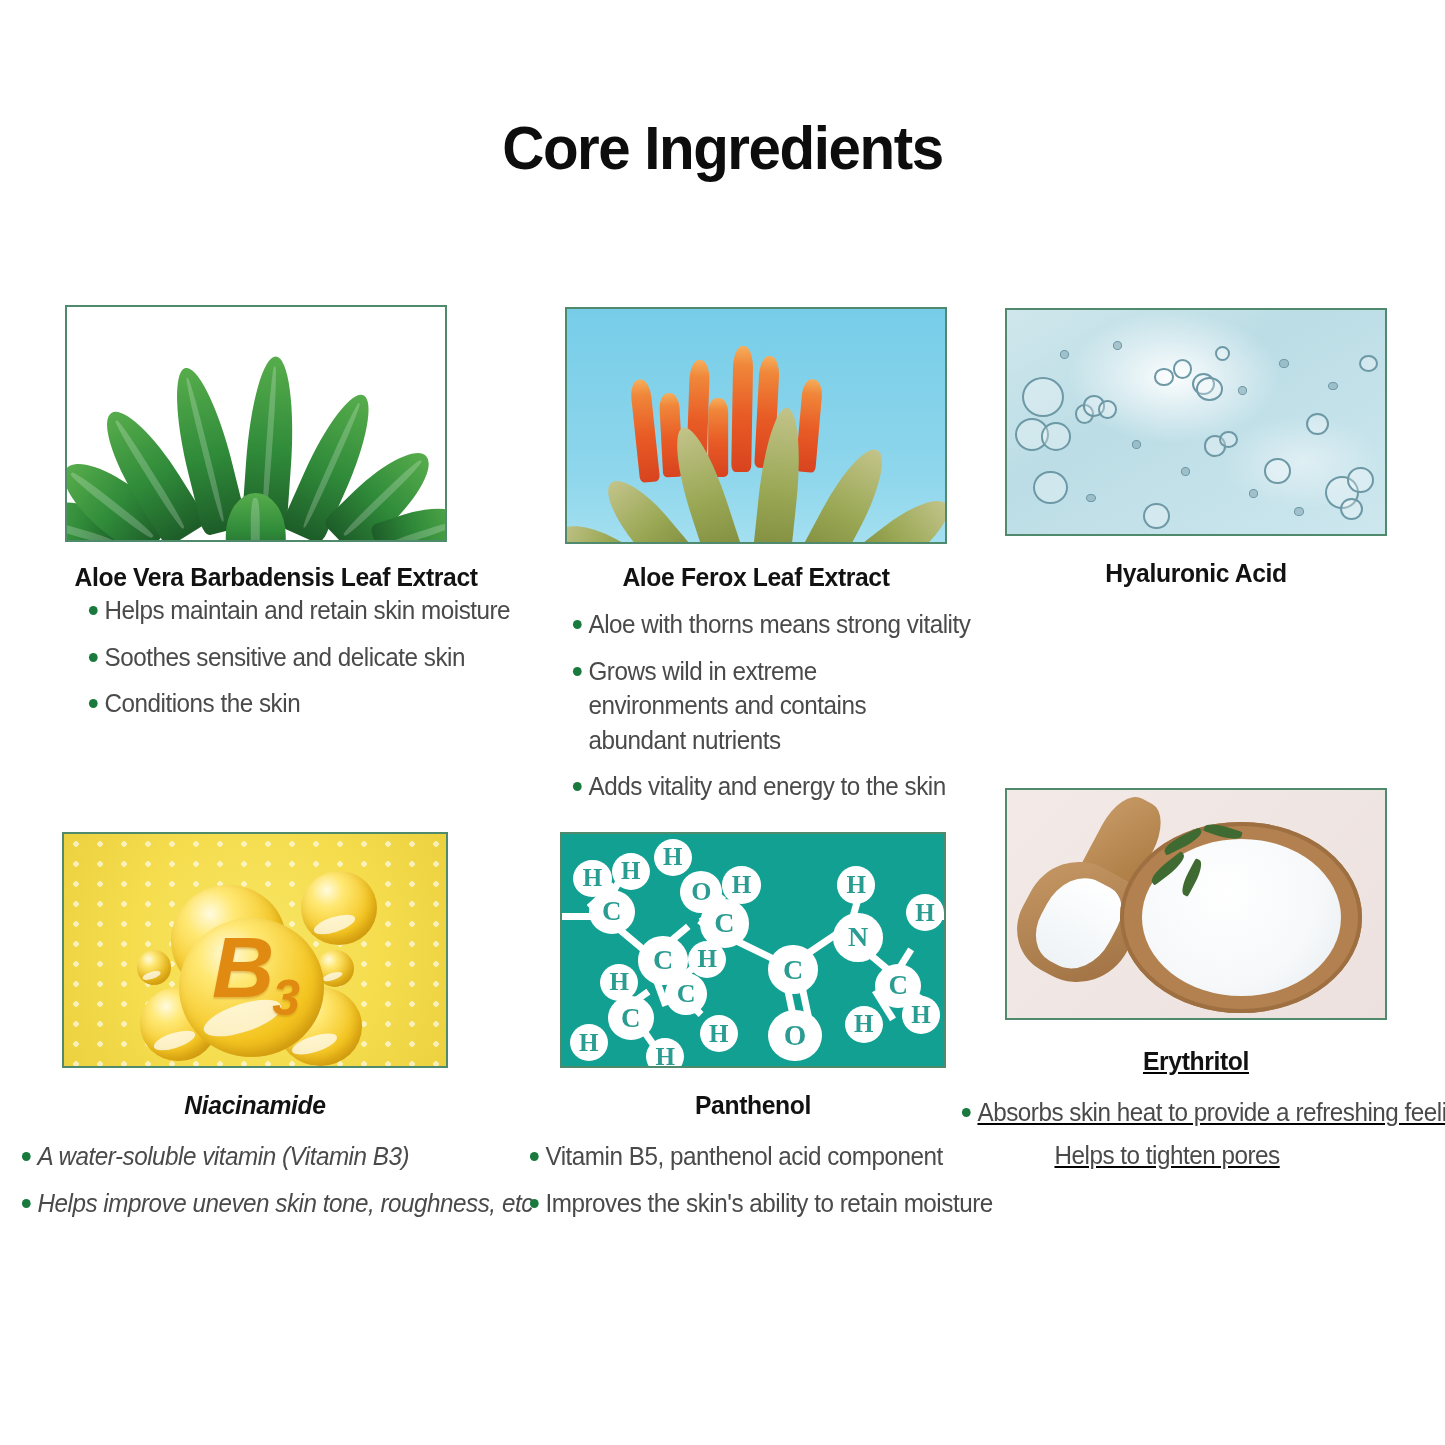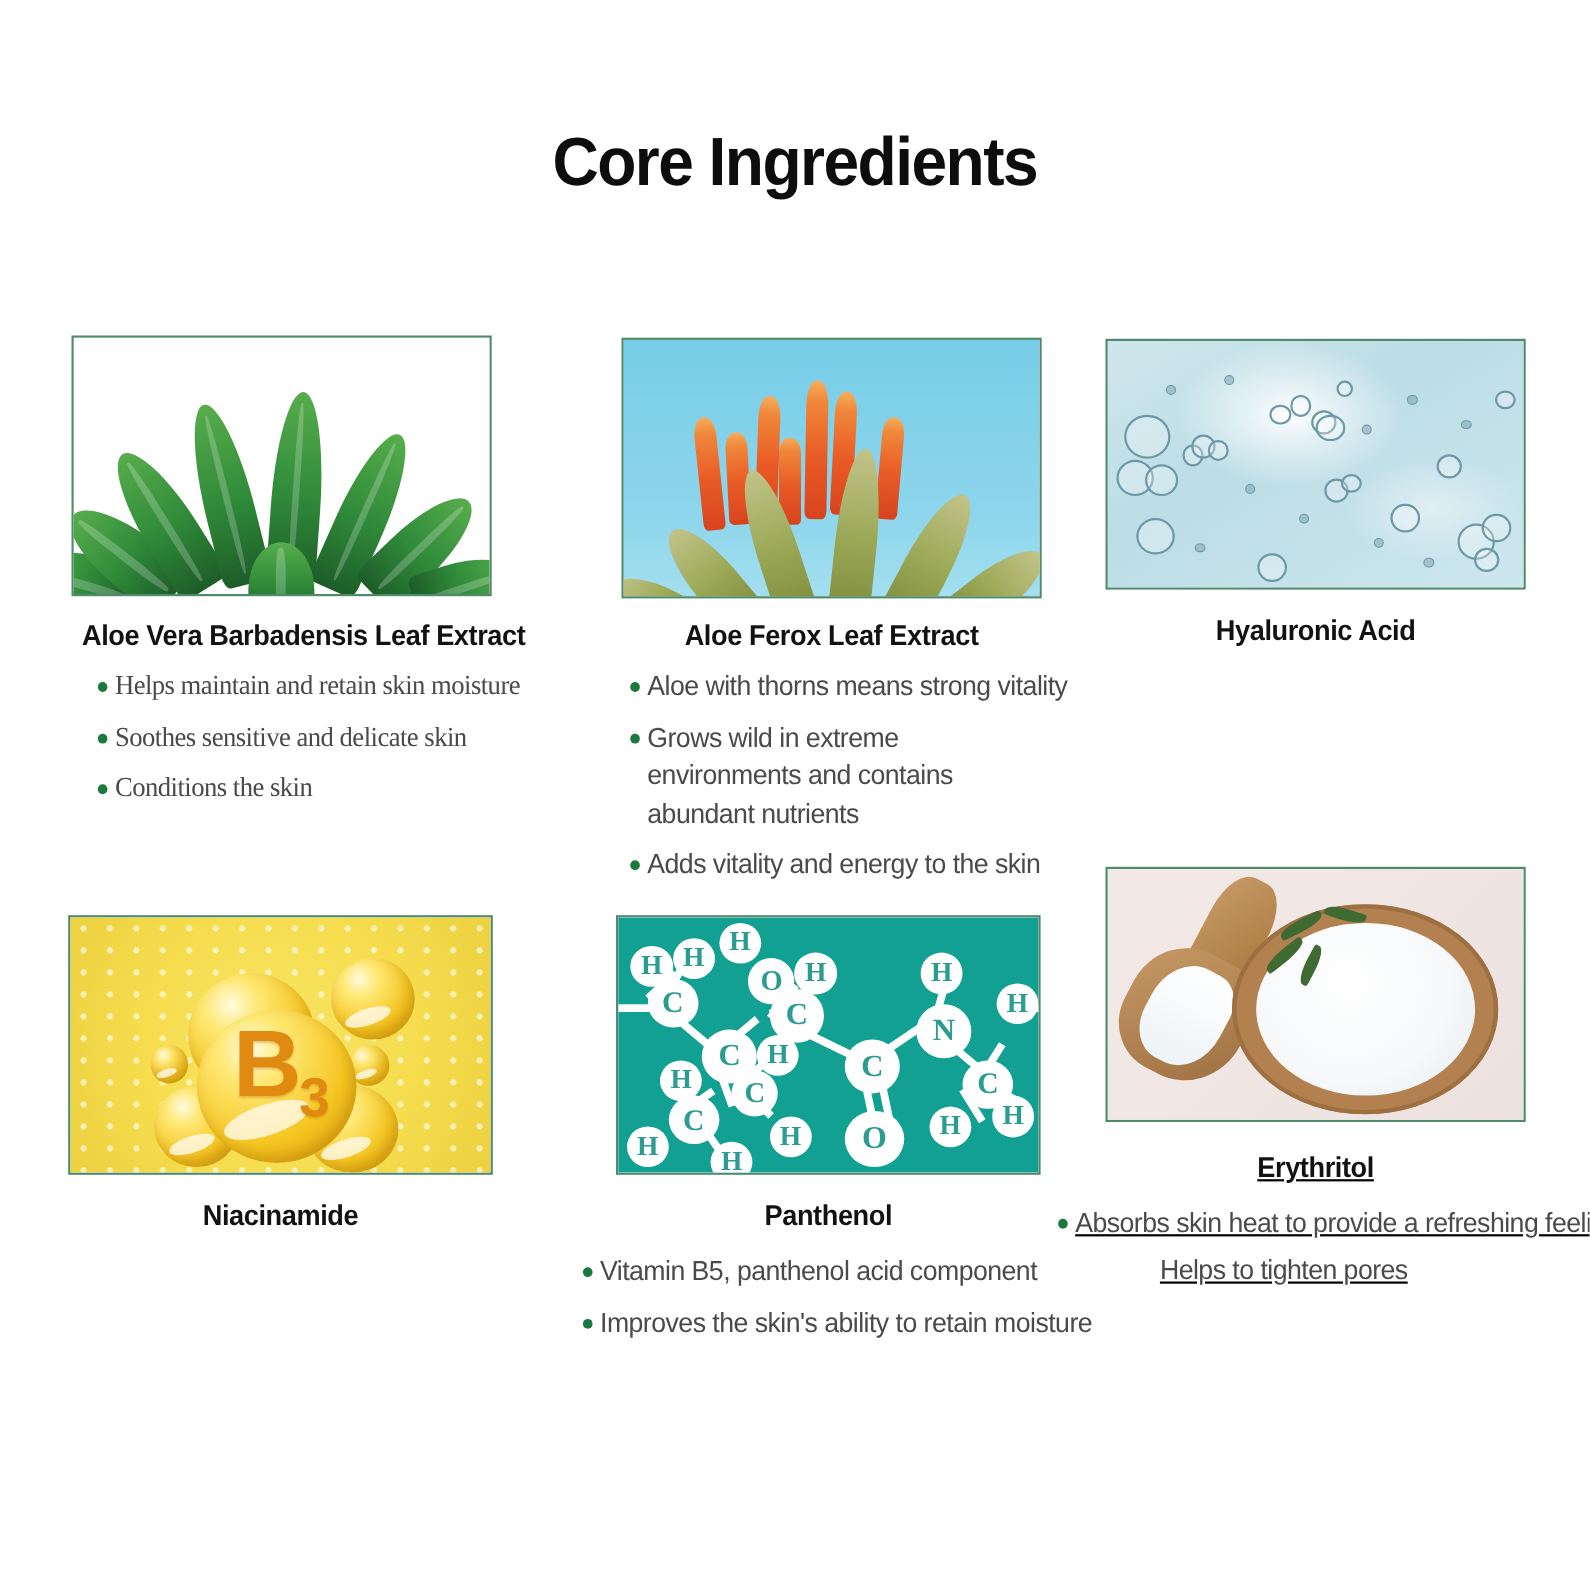--- a/index.html
+++ b/index.html
@@ -280,21 +280,21 @@
       <div class="av-leaf" style="left:32%; bottom:2%; width:13%; height:62%; transform:translateX(-50%) rotate(-32deg);"></div>
       <div class="av-leaf" style="left:42%; bottom:4%; width:12%; height:72%; transform:translateX(-50%) rotate(-14deg);"></div>
       <div class="av-leaf" style="left:52%; bottom:4%; width:12%; height:75%; transform:translateX(-50%) rotate(4deg);"></div>
       <div class="av-leaf" style="left:62%; bottom:2%; width:12%; height:66%; transform:translateX(-50%) rotate(24deg);"></div>
       <div class="av-leaf" style="left:72%; bottom:0%; width:13%; height:52%; transform:translateX(-50%) rotate(46deg);"></div>
       <div class="av-leaf" style="left:82%; bottom:-4%; width:13%; height:40%; transform:translateX(-50%) rotate(72deg);"></div>
       <div class="av-leaf" style="left:50%; bottom:-10%; width:16%; height:30%; transform:translateX(-50%) rotate(0deg);"></div>
     </div>
   </div>
   <div class="card-heading" style="margin-top:20px;">Aloe Vera Barbadensis Leaf Extract</div>
-  <ul class="bullets" style="margin-top:14px; margin-left:22px;font-family:Liberation Serif, serif;">
+  <ul class="bullets" style="margin-left:22px;">
     <li>Helps maintain and retain skin moisture</li>
     <li>Soothes sensitive and delicate skin</li>
     <li>Conditions the skin</li>
   </ul>
 </div>
 
 <div class="card" style="left:565px; top:307px; width:382px;">
   <div class="card-media" style="width:382px; height:237px;">
     <div class="ferox-sky">
       <div class="ferox-spike" style="left:22%; bottom:26%; transform:translateX(-50%) rotate(-6deg);"></div>
@@ -354,37 +354,41 @@
       <div class="bubble tiny" style="left:72%; top:22%; width:2%; height:3%;"></div>
       <div class="bubble tiny" style="left:76%; top:88%; width:2%; height:3%;"></div>
       <div class="bubble tiny" style="left:21%; top:82%; width:2%; height:3%;"></div>
       <div class="bubble tiny" style="left:64%; top:80%; width:2%; height:3%;"></div>
       <div class="bubble tiny" style="left:85%; top:32%; width:2%; height:3%;"></div>
     </div>
   </div>
   <div class="card-heading" style="margin-top:22px;">Hyaluronic Acid</div>
 </div>
 
-<div class="card" style="left:62px; top:832px; width:386px;">
+<div class="card" style="left:62px; top:832px; width:386px;font-style:italic;">
   <div class="card-media" style="width:386px; height:236px;">
     <div class="b3-bg">
       <div class="b3-dots"></div>
       <div class="drop" style="left:28%; top:22%; width:30%; height:48%;"></div>
       <div class="drop" style="left:62%; top:16%; width:20%; height:32%;"></div>
       <div class="drop" style="left:19%; top:50%; width:9%;  height:15%;"></div>
       <div class="drop" style="left:66%; top:50%; width:10%; height:16%;"></div>
       <div class="drop" style="left:20%; top:66%; width:20%; height:32%;"></div>
       <div class="drop" style="left:56%; top:66%; width:22%; height:34%;"></div>
       <div class="drop" style="left:30%; top:36%; width:38%; height:60%; z-index:2;"></div>
       <div class="b3-label" style="z-index:3;">
         <span>B</span><sub>3</sub>
       </div>
     </div>
   </div>
   <div class="card-heading" style="margin-top:22px;">Niacinamide</div>
+  <ul class="bullets" style="margin-top:18px; margin-left:-42px;">
+    <li>A water-soluble vitamin (Vitamin B3)</li>
+    <li>Helps improve uneven skin tone, roughness, etc</li>
+  </ul>
 </div>
 
 <div class="card" style="left:560px; top:832px; width:386px;">
   <div class="card-media" style="width:386px; height:236px;">
     <div class="mol-bg">
 
       <div class="bondline" style="left:0%;   top:34%; width:13%;"></div>
       <div class="bondline" style="left:7%;   top:30%; width:9%;  transform:rotate(-42deg);"></div>
       <div class="bondline" style="left:11%;  top:30%; width:9%;  transform:rotate(-60deg);"></div>
       <div class="bondline" style="left:11%;  top:34%; width:13%; transform:rotate(40deg);"></div>

